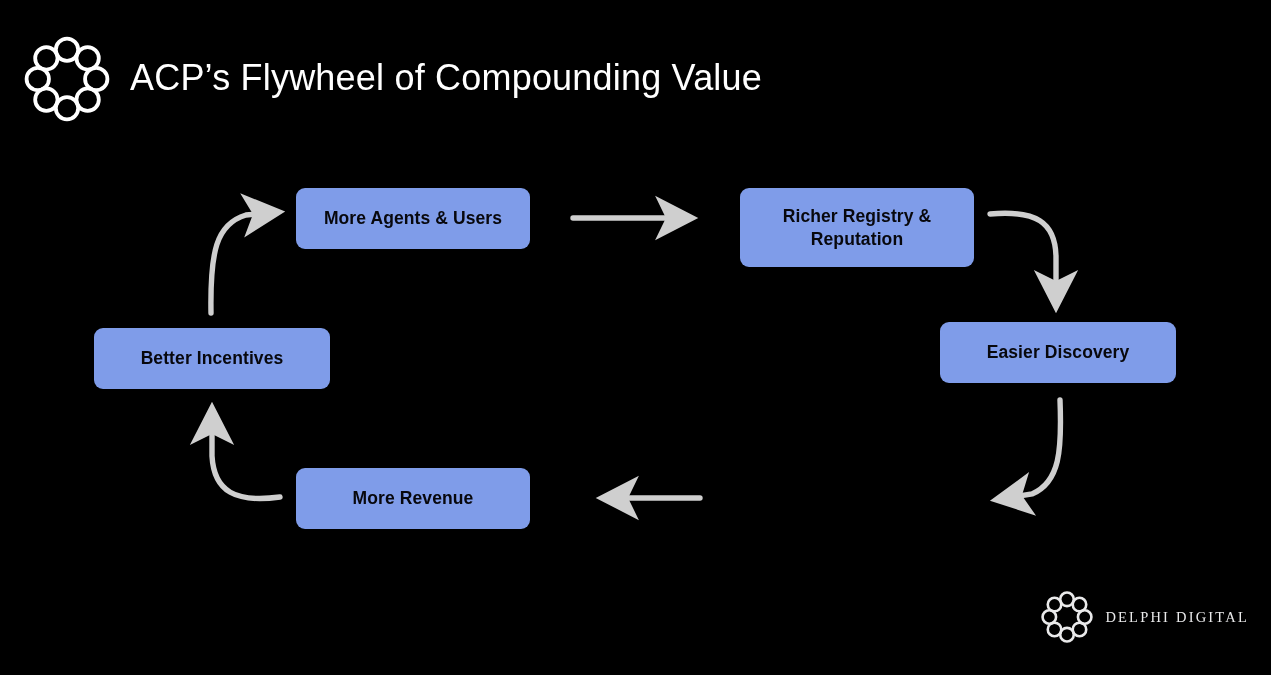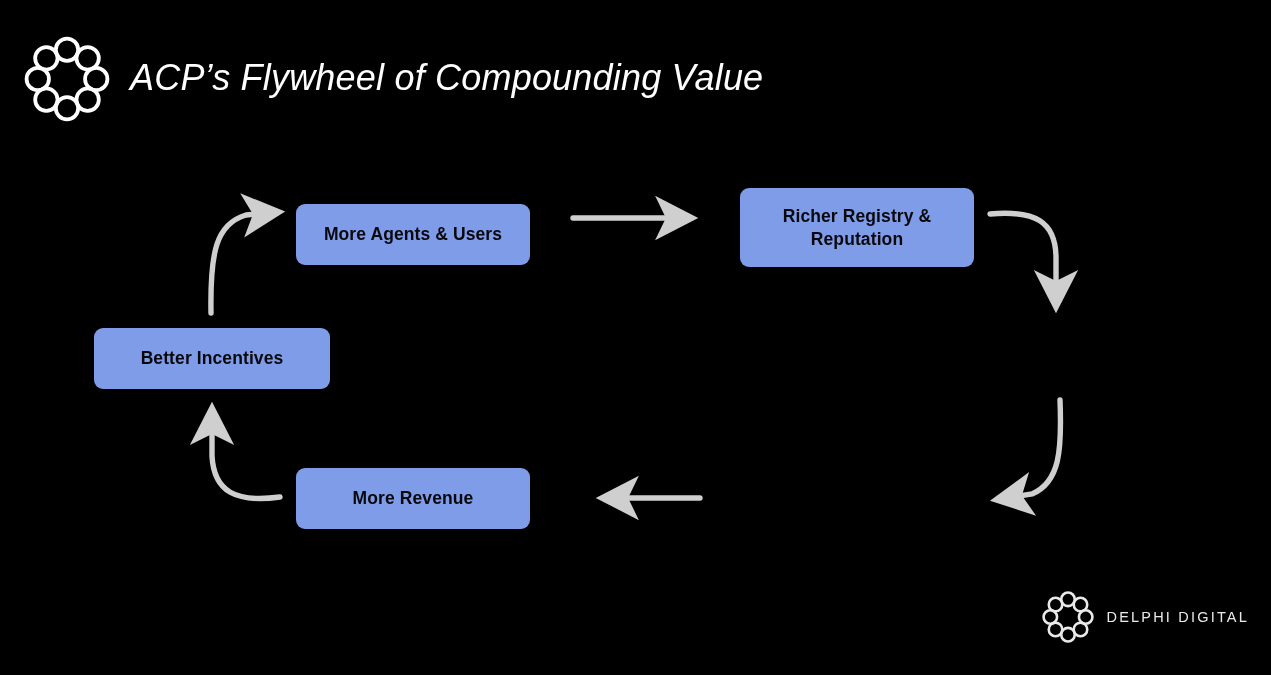--- a/index.html
+++ b/index.html
@@ -37,21 +37,20 @@
   #page-title {
     position: absolute;
     left: 130px;
     top: 52px;
     font-size: 36px;
     font-weight: 500;
     letter-spacing: 0.2px;
     color: #ffffff;
     white-space: nowrap;
     line-height: 52px;
-    font-style: italic;
   }
 
   
   #diagram {
     position: absolute;
     left: 0; top: 0;
     width: 1271px;
     height: 675px;
   }
   #connectors {
@@ -70,21 +69,21 @@
     align-items: center;
     justify-content: center;
     text-align: center;
     color: #08080d;
     font-size: 17.5px;
     font-weight: bold;
     line-height: 23px;
     letter-spacing: 0.1px;
     padding: 4px 10px;
   }
-  #node-more-agents-users { left: 296px; top: 188px; width: 234px; height: 61px; margin-top: 16px; }
+  #node-more-agents-users { left: 296px; top: 188px; width: 234px; height: 61px; }
   #node-richer-registry   { left: 740px; top: 188px; width: 234px; height: 79px; }
   #node-easier-discovery  { left: 940px; top: 322px; width: 236px; height: 61px; }
   #node-broader-service   { left: 740px; top: 468px; width: 236px; height: 61px; }
   #node-more-revenue      { left: 296px; top: 468px; width: 234px; height: 61px; }
   #node-better-incentives { left: 94px;  top: 328px; width: 236px; height: 61px; }
 
   
   #footer-brand {
     position: absolute;
     right: 22px;
@@ -94,21 +93,21 @@
     gap: 12px;
   }
   #brand-logo-bottom {
     width: 52px;
     height: 52px;
   }
   #brand-wordmark {
     font-size: 14.5px;
     letter-spacing: 2.2px;
     color: #e9e9ea;
-    font-family: Liberation Sans, sans-serif;
+    font-family: Liberation Serif, serif;
     white-space: nowrap;
   }
 </style>
 </head>
 <body>
 
 <div id="slide">
 
   <div id="header">
     <svg id="brand-logo-top" viewBox="0 0 100 100">
@@ -139,20 +138,21 @@
         <path d="M990,214 C1036,210 1055,222 1056,256 L1056,296"></path>
         <path d="M1060,400 C1062,450 1060,482 1032,494 L1007,498"></path>
         <path d="M700,498 L613,498"></path>
         <path d="M280,497 C236,503 214,492 212,456 L212,419"></path>
         <path d="M211,313 C210,252 216,224 246,215 L268,213"></path>
       </g>
     </svg>
 
     <div class="node" id="node-more-agents-users">More Agents &amp; Users</div>
     <div class="node" id="node-richer-registry">Richer Registry &amp; Reputation</div>
+    <div class="node" id="node-easier-discovery">Easier Discovery</div>
     <div class="node" id="node-better-incentives">Better Incentives</div>
     <div class="node" id="node-more-revenue">More Revenue</div>
 
   </div>
 
   <div id="footer-brand">
     <svg id="brand-logo-bottom" viewBox="0 0 100 100">
       <g fill="none" stroke="#e9e9ea" stroke-width="5" stroke-linecap="round">
         <circle cx="50" cy="16" r="13"></circle>
         <circle cx="74" cy="26" r="13"></circle>

